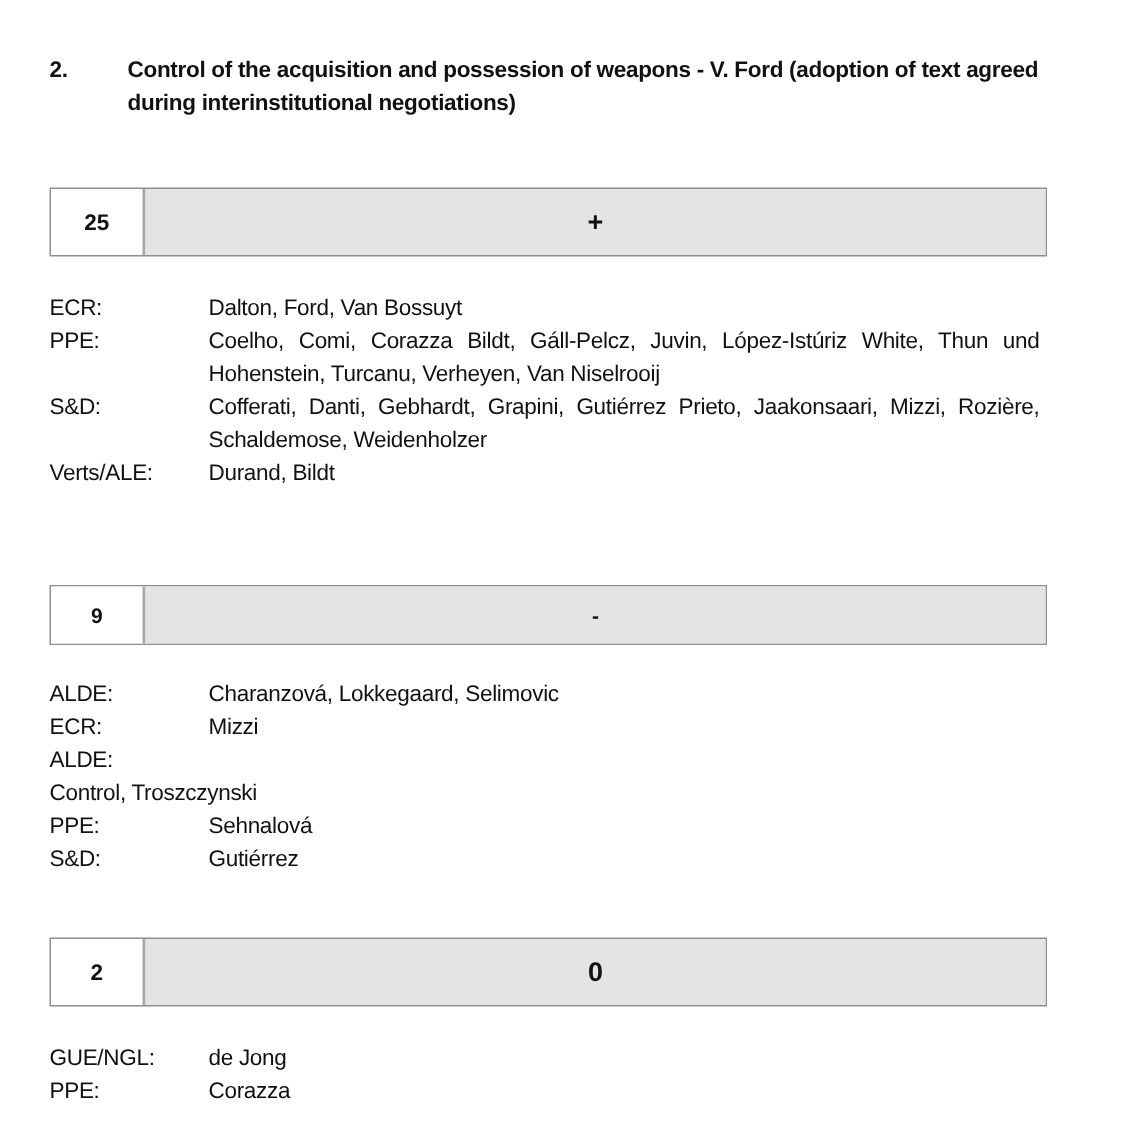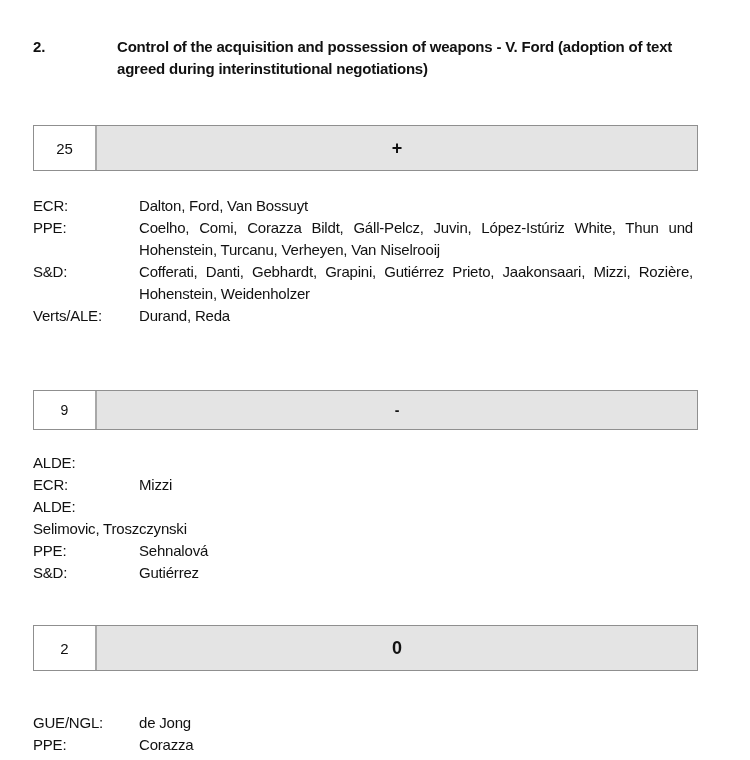--- a/index.html
+++ b/index.html
@@ -6,31 +6,31 @@
   body {
     width: 750px; height: 760px; position: relative; overflow: hidden;
     font-family: "Liberation Sans", sans-serif; color: #111;
   }
   .heading {
     position: absolute; left: 33px; top: 36px; width: 660px;
     font-size: 15px; font-weight: bold; line-height: 22px;
     letter-spacing: -0.2px;
   }
   .heading .num { position: absolute; left: 0; top: 0; }
-  .heading .text { margin-left: 84px; display: block; }
+  .heading .text { margin-left: 52px; display: block; }
 
   .vote-box {
     position: absolute; left: 33px; width: 665px; height: 46px;
     border: 1px solid #8f8f8f; display: flex; box-sizing: border-box;
     background: #fff;
   }
   .vote-box .count {
     width: 61px; border-right: 2px solid #a8a8a8; display: flex;
     align-items: center; justify-content: center;
-    font-weight: normal; font-size: 15px; background: #fff;
+    font-weight: bold; font-size: 15px; background: #fff;
   }
   .vote-box .symbol {
     flex: 1; background: #e4e4e4; display: flex;
     align-items: center; justify-content: center;
     font-weight: bold; font-size: 18px;
   }
   .vote-box.box-minus .count, .vote-box.box-minus .symbol { font-size: 14px; }
   .vote-box.box-minus { height: 40px; }
 
   .group-list { position: absolute; left: 33px; width: 660px; font-size: 15px; line-height: 22px; letter-spacing: -0.2px; }
@@ -54,61 +54,62 @@
   <div class="group-row">
     <span class="g">ECR:</span>
     <span class="m">Dalton, Ford, Van Bossuyt</span>
   </div>
   <div class="group-row">
     <span class="g">PPE:</span>
     <span class="m">Coelho, Comi, Corazza Bildt, Gáll-Pelcz, Juvin, López-Istúriz White, Thun und Hohenstein, Turcanu, Verheyen, Van Niselrooij</span>
   </div>
   <div class="group-row">
     <span class="g">S&amp;D:</span>
-    <span class="m">Cofferati, Danti, Gebhardt, Grapini, Gutiérrez Prieto, Jaakonsaari, Mizzi, Rozière, Hohenstein, Weidenholzer</span>
+    <span class="m">Cofferati, Danti, Gebhardt, Grapini, Gutiérrez Prieto, Jaakonsaari, Mizzi, Rozière, Schaldemose, Weidenholzer</span>
   </div>
   <div class="group-row">
     <span class="g">Verts/ALE:</span>
-    <span class="m">Durand, Reda</span>
+    <span class="m">Durand, Bildt</span>
   </div>
 </div>
 
 <div class="vote-box box-minus" style="top:390px;">
   <div class="count">9</div>
   <div class="symbol">-</div>
 </div>
 <div class="group-list" style="top:452px;">
   <div class="group-row">
     <span class="g">ALDE:</span>
+    <span class="m">Charanzová, Lokkegaard, Selimovic</span>
   </div>
   <div class="group-row">
     <span class="g">ECR:</span>
     <span class="m">Mizzi</span>
   </div>
   <div class="group-row">
     <span class="g">ALDE:</span>
   </div>
   <div class="group-row">
-    <span class="m">Selimovic, Troszczynski</span>
+    <span class="m">Control, Troszczynski</span>
   </div>
   <div class="group-row">
     <span class="g">PPE:</span>
     <span class="m">Sehnalová</span>
   </div>
   <div class="group-row">
     <span class="g">S&amp;D:</span>
     <span class="m">Gutiérrez</span>
   </div>
 </div>
 
 <div class="vote-box" style="top:625px;">
   <div class="count">2</div>
   <div class="symbol">0</div>
 </div>
-<div class="group-list" style="top:712px;">
+<div class="group-list" style="top:695px;">
   <div class="group-row">
     <span class="g">GUE/NGL:</span>
     <span class="m">de Jong</span>
   </div>
   <div class="group-row">
     <span class="g">PPE:</span>
     <span class="m">Corazza</span>
   </div>
 </div>
 

